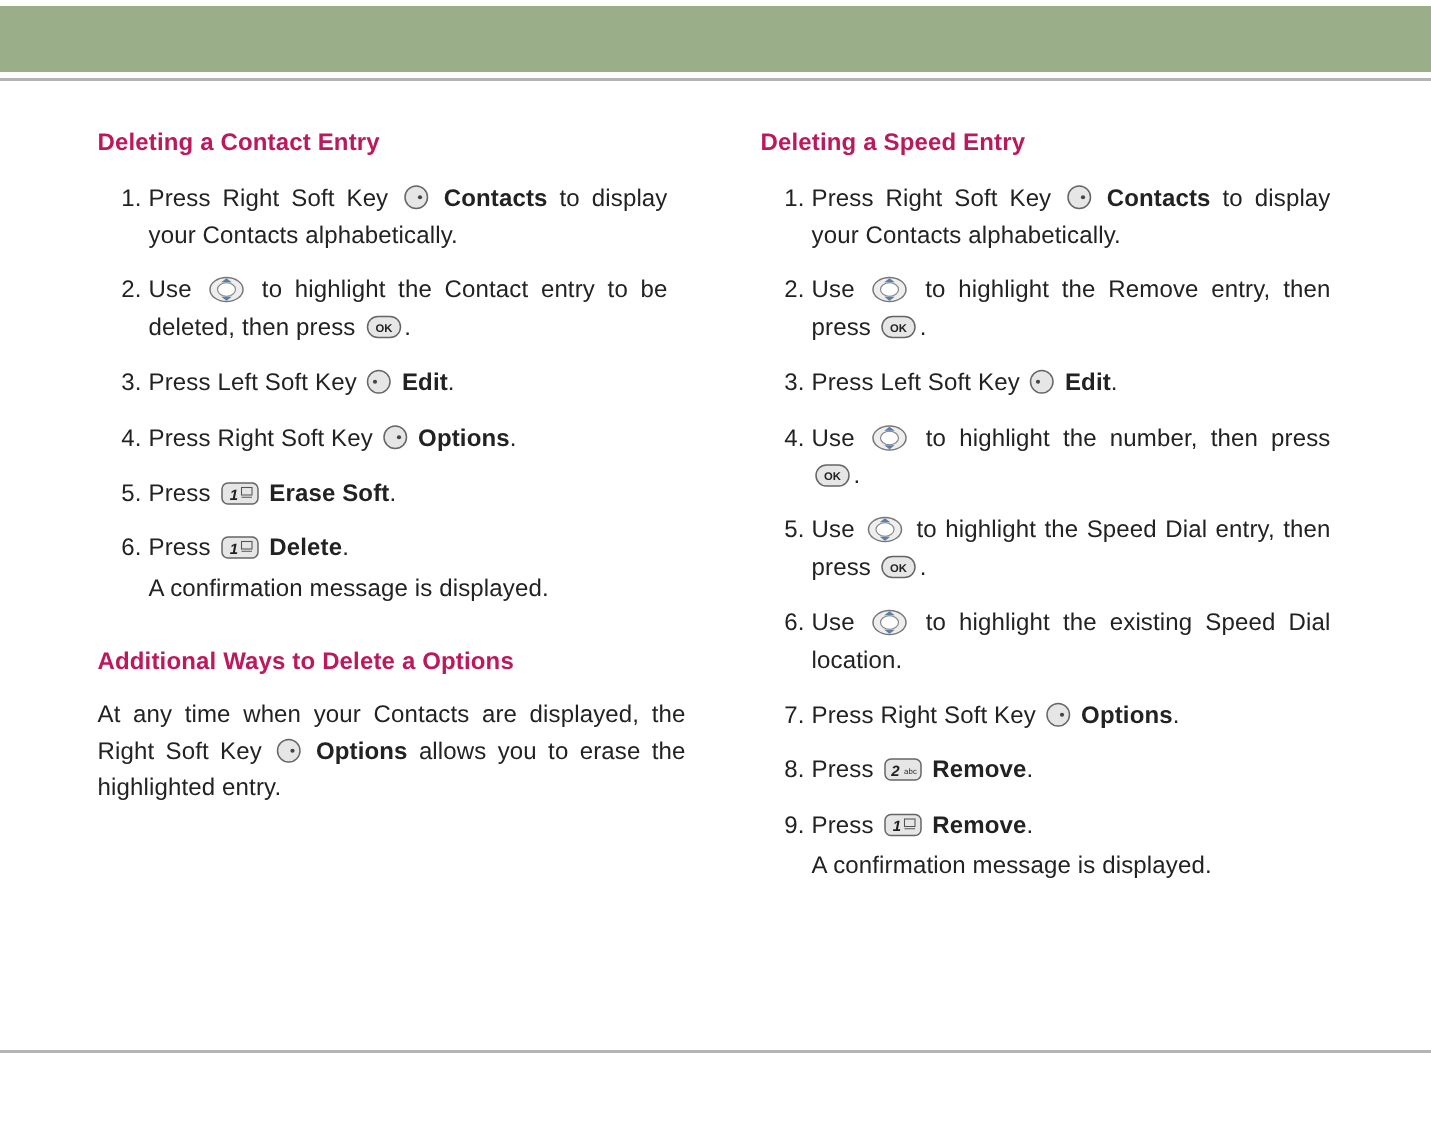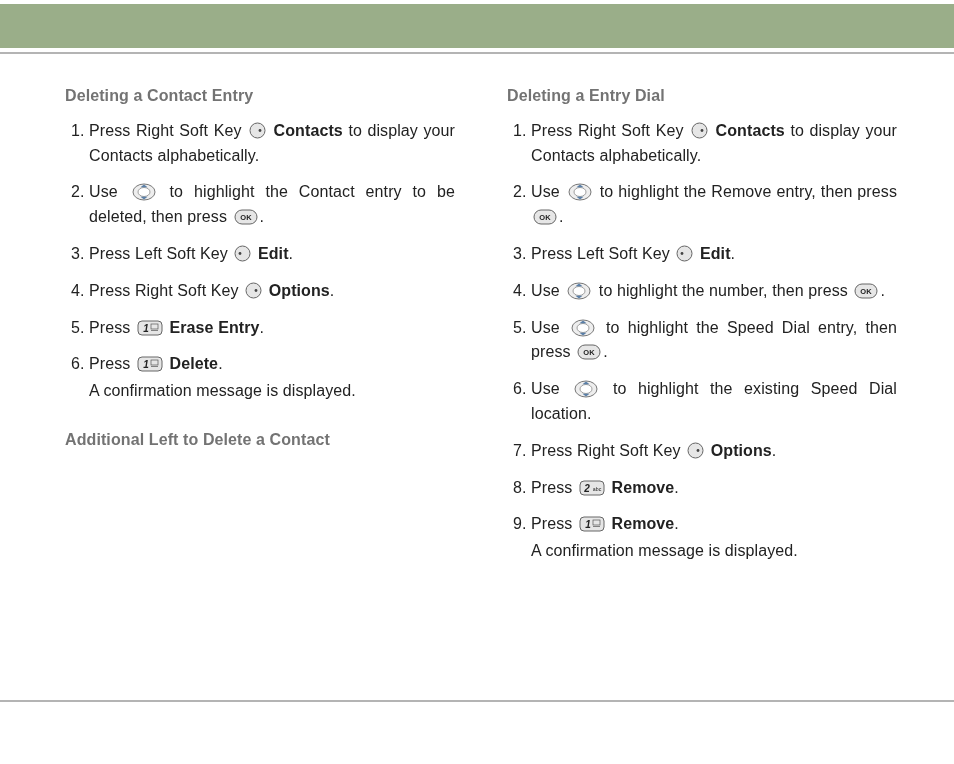--- a/index.html
+++ b/index.html
@@ -31,27 +31,27 @@
     flex: 1;
     font-size: 16px;
     line-height: 1.55;
     font-stretch: condensed;
     letter-spacing: 0.1px;
   }
   .col h3 {
     font-size: 16px;
     font-weight: 700;
     margin: 0 0 10px 0;
-    color: #737373;
+    color: #be185d;
   }
   .col h3.sub {
     margin-top: 24px;
   }
   ol {
-    margin: 2px;
+    margin: 12px;
     padding-left: 22px;
   }
   ol li {
     margin-bottom: 12px;
     text-align: justify;
   }
   .para {
     text-align: justify;
     margin-top: 6px;
   }
@@ -174,37 +174,44 @@
         <span class="icon softkey"><svg viewBox="0 0 17 17">
               <use href="#softkey-right"></use>
             </svg></span>
         <b> Options</b><span>.</span>
       </li>
       <li>
         <span>Press </span>
         <span class="icon num-key"><svg viewBox="0 0 26 16">
               <use href="#key-1"></use>
             </svg></span>
-        <b> Erase Entry</b><span>.</span>
+        <b> Erase Soft</b><span>.</span>
       </li>
       <li>
         <span>Press </span>
         <span class="icon num-key"><svg viewBox="0 0 26 16">
               <use href="#key-1"></use>
             </svg></span>
         <b> Delete</b><span>.</span>
         <span class="note">A confirmation message is displayed.</span>
       </li>
     </ol>
 
-    <h3 class="sub">Additional Left to Delete a Contact</h3>
+    <h3 class="sub">Additional Ways to Delete a Options</h3>
+    <div class="para">
+      <span>At any time when your Contacts are displayed, the Right Soft Key </span>
+      <span class="icon softkey"><svg viewBox="0 0 17 17">
+            <use href="#softkey-right"></use>
+          </svg></span>
+      <b> Options</b><span> allows you to erase the highlighted entry.</span>
+    </div>
   </div>
 
   <div class="col">
-    <h3>Deleting a Entry Dial</h3>
+    <h3>Deleting a Speed Entry</h3>
     <ol>
       <li>
         <span>Press Right Soft Key </span>
         <span class="icon softkey"><svg viewBox="0 0 17 17">
               <use href="#softkey-right"></use>
             </svg></span>
         <b> Contacts</b><span> to display your Contacts alphabetically.</span>
       </li>
       <li>
         <span>Use </span>

